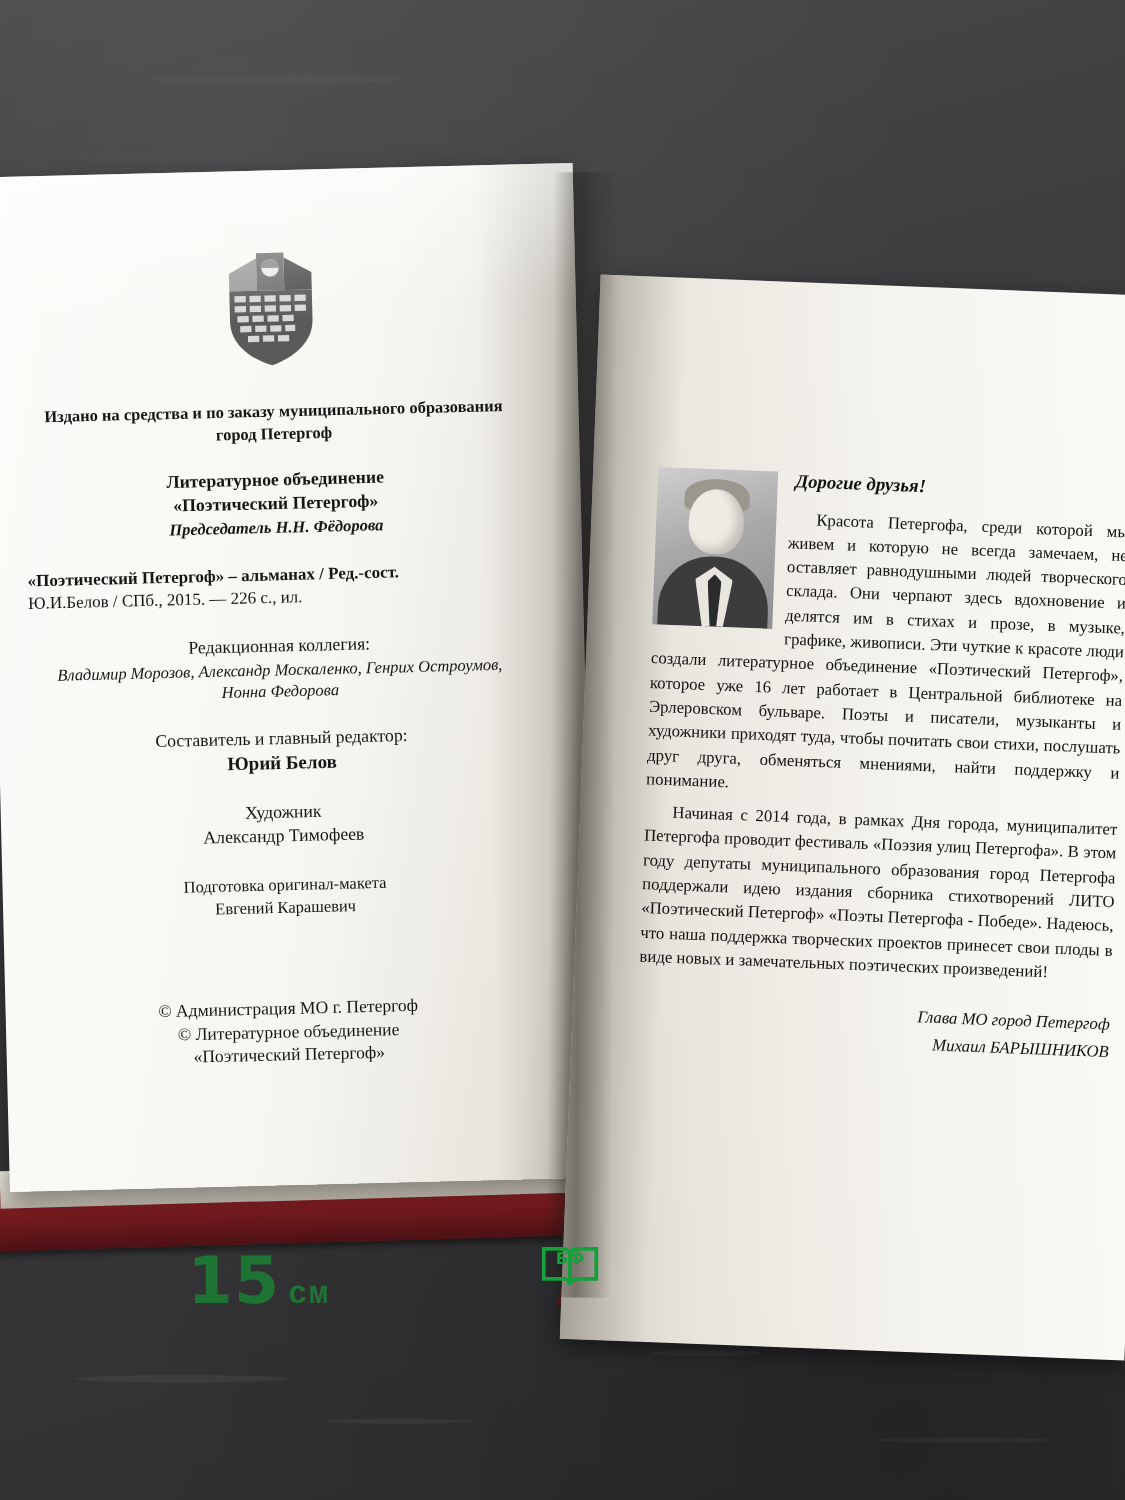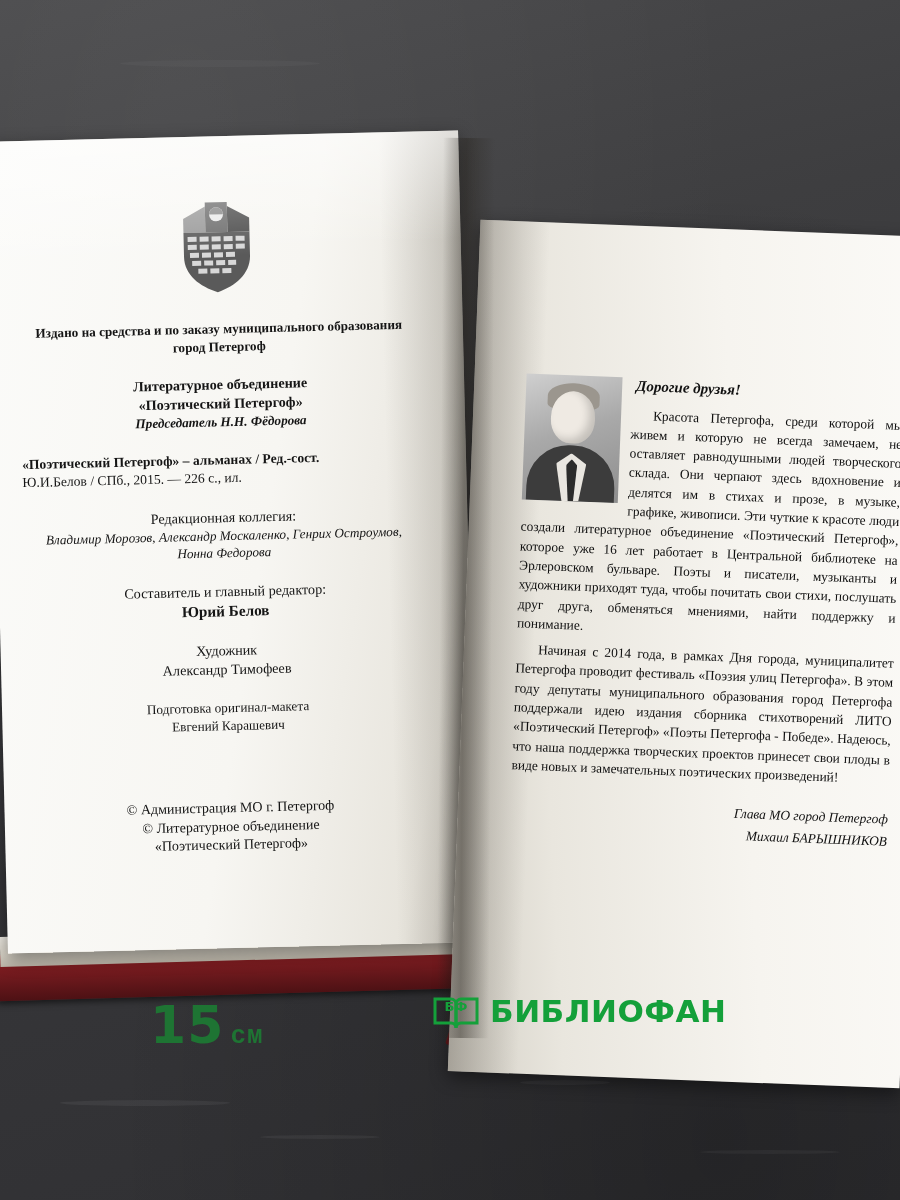--- a/index.html
+++ b/index.html
@@ -415,14 +415,13 @@
 </div>
 
 <div class="wm">
   <div class="wm-logo">
     <svg width="48" height="42" viewBox="0 0 48 42" xmlns="http://www.w3.org/2000/svg">
       <path d="M3 6 h16 a5 5 0 0 1 5 5 v24 a5 5 0 0 0 -5 -5 H3 Z" fill="none" stroke="#14a03a" stroke-width="3"></path>
       <path d="M45 6 h-16 a5 5 0 0 0 -5 5 v24 a5 5 0 0 1 5 -5 h16 Z" fill="none" stroke="#14a03a" stroke-width="3"></path>
       <text x="24" y="18" font-family="DejaVu Sans, sans-serif" font-size="13" font-weight="bold" fill="#14a03a" text-anchor="middle">БФ</text>
     </svg>
   </div>
-  <div class="wm-text">БИБЛИОФАН</div>
 </div>
 
 </body></html>

